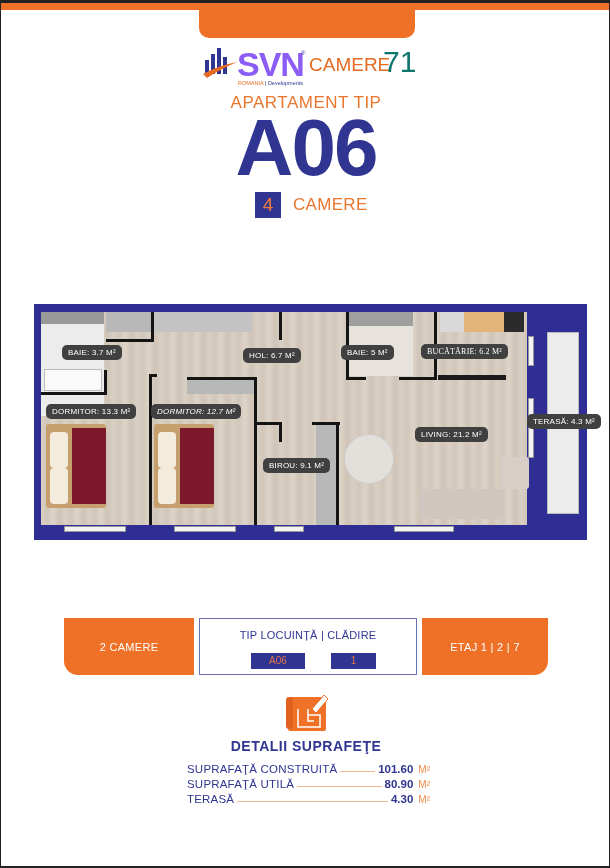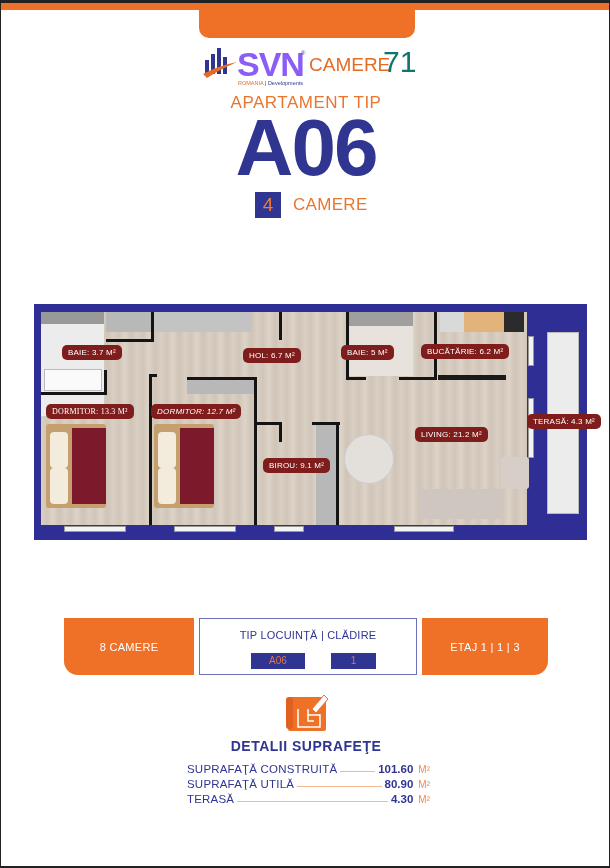--- a/index.html
+++ b/index.html
@@ -32,21 +32,21 @@
   .floor { position:absolute; background:repeating-linear-gradient(90deg,#d9cfc3 0px,#d1c6b9 6px,#ddd3c8 12px,#cfc4b6 18px,#d8cec2 24px); }
   .wall { position:absolute; background:#141414; }
   .tile { position:absolute; background:#ececec; }
   .counter { position:absolute; background:#b8b8b8; }
   .win { position:absolute; background:#f3f3f3; border:1px solid #999; box-sizing:border-box; }
   .bed { position:absolute; }
   .bed .frame { position:absolute; left:0; top:0; width:60px; height:84px; background:#c69f6e; border-radius:3px; }
   .bed .pillow { position:absolute; left:4px; width:18px; height:36px; background:#f3ecdd; border-radius:4px; }
   .bed .cover { position:absolute; left:26px; top:4px; width:34px; height:76px; background:#7c1a2c; }
   .tag {
-    position:absolute; background:#7f1d1d; color:#ffffff; font-size:8px; height:15px; line-height:15px;
+    position:absolute; background:#404040; color:#ffffff; font-size:8px; height:15px; line-height:15px;
     padding:0 6px; border-radius:5px; white-space:nowrap; letter-spacing:0.2px;
   }
   .terrace { position:absolute; left:513px; top:28px; width:32px; height:182px; background:#ececec; border:1px solid #bbb; box-sizing:border-box; }
   .table-round { position:absolute; left:343px; top:434px; width:48px; height:48px; border-radius:50%; background:#e3e0dc; border:1px solid #ccc; }
   .sofa { position:absolute; left:418px; top:489px; width:84px; height:30px; background:#cfc6bf; border-radius:3px; }
   .armchair { position:absolute; left:500px; top:457px; width:28px; height:32px; background:#d6cec7; border-radius:3px; }
   .tv { position:absolute; left:437px; top:375px; width:68px; height:5px; background:#1a1a1a; }
 
   
   .info-left { position:absolute; left:63px; top:618px; width:130px; height:57px; background:#ee7127; border-radius:0 0 0 14px; display:flex; align-items:center; justify-content:center; color:#fff; font-size:11px; letter-spacing:0.3px; }
@@ -153,34 +153,34 @@
   </div>
 </div>
 <div class="table-round"></div>
 <div class="sofa"></div>
 <div class="armchair"></div>
 <div class="tv"></div>
 
 <span class="tag" style="left:61px;top:345px;">BAIE: 3.7 M²</span>
 <span class="tag" style="left:242px;top:348px;">HOL: 6.7 M²</span>
 <span class="tag" style="left:340px;top:345px;">BAIE: 5 M²</span>
-<span class="tag" style="left:420px;top:344px;">BUCĂTĂRIE: 6.2 M²</span>
-<span class="tag" style="left:45px;top:404px;font-family:Liberation Serif, serif;">DORMITOR: 13.3 M²</span>
+<span class="tag" style="left:420px;top:344px;font-family:Liberation Serif, serif;">BUCĂTĂRIE: 6.2 M²</span>
+<span class="tag" style="left:45px;top:404px;">DORMITOR: 13.3 M²</span>
 <span class="tag" style="left:150px;top:404px;font-style:italic;">DORMITOR: 12.7 M²</span>
 <span class="tag" style="left:526px;top:414px;">TERASĂ: 4.3 M²</span>
 <span class="tag" style="left:414px;top:427px;">LIVING: 21.2 M²</span>
 <span class="tag" style="left:262px;top:458px;">BIROU: 9.1 M²</span>
 
-<div class="info-left">8 CAMERE</div>
+<div class="info-left">2 CAMERE</div>
 <div class="info-mid">
   <div class="title">TIP LOCUINȚĂ | CLĂDIRE</div>
   <div class="chip" style="left:51px;width:54px;">A06</div>
   <div class="chip" style="left:131px;width:45px;">1</div>
 </div>
-<div class="info-right">ETAJ 1 | 1 | 3</div>
+<div class="info-right">ETAJ 1 | 2 | 7</div>
 
 <svg class="plan-icon" viewBox="0 0 44 40">
   <rect x="2" y="4" width="38" height="34" fill="#ee7127" rx="2"></rect>
   <rect x="0" y="4" width="7" height="32" fill="#e06020" rx="3"></rect>
   <path d="M12 16 V34 H34 V22 H22 V16" stroke="#fff" stroke-width="1.5" fill="none"></path>
   <path d="M22 22 V28 H28" stroke="#fff" stroke-width="1.5" fill="none"></path>
   <path d="M26 16 L38 2 L42 6 L30 20 Z" fill="#fff" stroke="#ee7127" stroke-width="1"></path>
 </svg>
 <div class="details-title">DETALII SUPRAFEŢE</div>
 <div class="drow" style="top:761px;">

